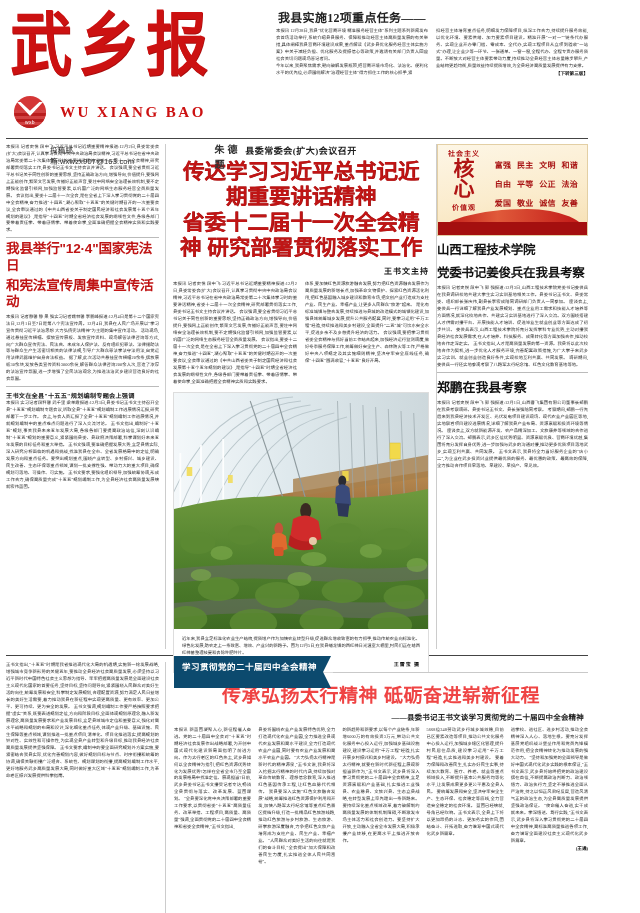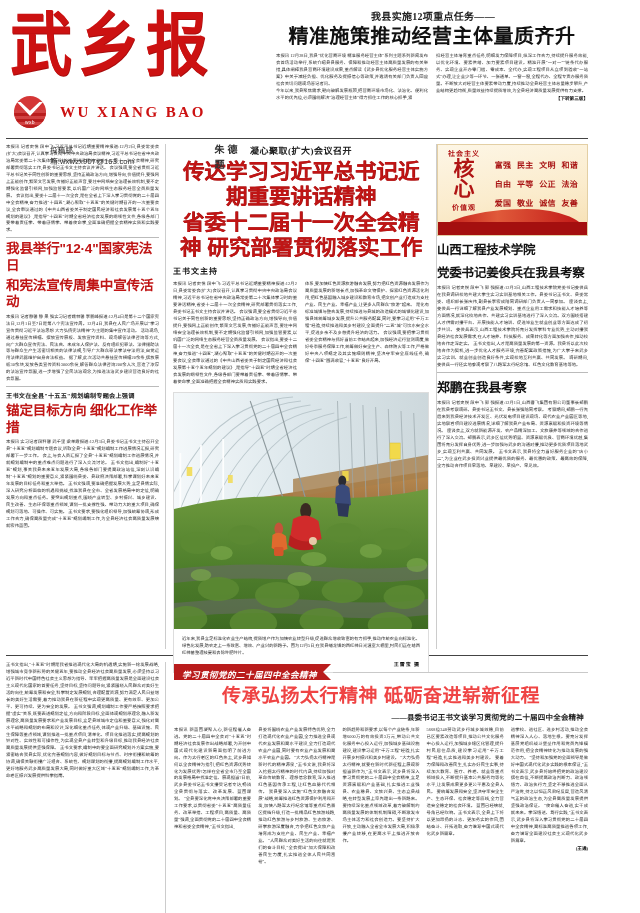--- a/index.html
+++ b/index.html
@@ -59,21 +59,21 @@
     width:96px;flex:none;border:1px solid #999;margin-left:8px;
     display:flex;flex-direction:column;justify-content:space-around;align-items:center;
     padding:6px 2px;box-sizing:border-box;
   }
   .datebox div{font-size:8px;color:#222;text-align:center;line-height:1.2;letter-spacing:.3px;white-space:nowrap;}
   .datebox .dnum{font-size:22px;color:#cc1111;font-weight:bold;line-height:1.1;}
   .datebox .dorg{font-weight:bold;font-size:8px;letter-spacing:0;}
 
   
   .tr-lead{flex:1;margin-left:10px;padding-left:8px;position:relative;}
-  .tr-shoulder{font-size:10px;font-weight:bold;color:#222;letter-spacing:.3px;margin:4px 0 2px 2px;text-align:center;}
+  .tr-shoulder{font-size:12px;font-weight:bold;color:#222;letter-spacing:.3px;margin:4px 0 2px 2px;}
   .tr-head{
     font-size:20px;font-weight:bold;letter-spacing:.5px;color:#111;
     text-align:center;line-height:1.15;margin:2px 0 5px 0;
     font-family:"Liberation Sans","DejaVu Sans",sans-serif;
   }
   .tr-cols{display:flex;gap:8px;}
   .tr-col{flex:1;}
 
   
   .body-text{font-size:4.3px;line-height:1.62;color:#2b2b2b;text-align:justify;
@@ -90,21 +90,21 @@
 
   
   .lead-shoulder{text-align:center;font-size:9px;font-weight:bold;color:#222;letter-spacing:.5px;margin-bottom:3px;}
   .lead-h1{
     text-align:center;color:#c01515;font-weight:bold;
     font-family:"Liberation Sans","DejaVu Sans",sans-serif;
     font-size:21.5px;line-height:1.18;letter-spacing:0px;
     text-shadow:0.4px 0.4px 0 #8d0d0d;
   }
   .lead-h1 .l2{font-size:21.5px;display:block;}
-  .lead-byline{text-align:left;font-size:8px;font-weight:bold;margin:4px 0 5px 0;letter-spacing:1px;}
+  .lead-byline{text-align:right;font-size:8px;font-weight:bold;margin:4px 0 5px 0;letter-spacing:1px;}
 
   .mid-cols{display:flex;gap:8px;}
   .mid-cols > div{flex:1;}
 
   
   .photo-wrap{margin-top:6px;border:1px solid #ddd;padding:0;background:#fff;}
   .photo{width:100%;height:236px;display:block;}
   .caption{font-size:4.3px;line-height:1.7;color:#2b2b2b;text-align:justify;
     padding:6px 8px 2px 8px;word-break:break-all;}
   .credit{text-align:right;font-size:5px;font-weight:bold;padding:1px 8px 5px 0;letter-spacing:1px;}
@@ -148,25 +148,24 @@
     font-size:12.5px;line-height:1.25;color:#111;margin:7px 0 4px 0;letter-spacing:-.2px;
   }
   .rc-h.small{font-size:13px;}
 
   
   .bottomzone{display:flex;margin-top:6px;border-top:1px solid #444;padding-top:6px;height:262px;}
   .bz-left{width:160px;flex:none;padding-right:6px;border-right:1px solid #ccc;box-sizing:border-box;}
   .bz-main{flex:1;padding-left:8px;box-sizing:border-box;}
   .ribbon-row{display:flex;align-items:center;position:relative;height:20px;margin-bottom:3px;}
   .ribbon{
-    background:#b91c1c;color:#fff;font-weight:bold;font-size:8.5px;
-    padding:4px 14px 0 8px;letter-spacing:.5px;position:relative;
+    background:#0c4a6e;color:#fff;font-weight:bold;font-size:8.5px;
+    padding:4px 14px 16px 8px;letter-spacing:.5px;position:relative;
     clip-path:polygon(0 0,100% 0,calc(100% - 8px) 50%,100% 100%,0 100%);
     font-family:"Liberation Sans","DejaVu Sans",sans-serif;
-    font-style:italic;
   }
   .ribbon-line{flex:1;height:1px;background:#c9c9c9;margin-left:2px;}
   .feat-h{
     text-align:center;font-weight:bold;color:#ef4444;
     font-family:"Liberation Sans","DejaVu Sans",sans-serif;
     font-size:19px;letter-spacing:.5px;line-height:1.2;margin:3px 0 3px 0;
   }
   .feat-sub{text-align:right;font-size:7.5px;font-weight:bold;color:#222;margin:0 4px 5px 0;letter-spacing:.2px;}
   .feat-cols{display:flex;gap:7px;}
   .feat-cols > div{flex:1;}
@@ -192,21 +191,20 @@
       </div>
       <div class="mh-mailrow">
         <div class="mh-mail">投稿邮箱:wxwzx907@163.com</div>
         <div class="mh-sign">朱德 题</div>
       </div>
     </div>
 
 
     <div class="tr-lead">
       <div class="tr-shoulder">我县实施12项重点任务——</div>
-      <div class="tr-head">精准施策推动经营主体量质齐升</div>
       <div class="tr-cols">
         <div class="tr-col">
           <div class="body-text">本报讯 12月28日,我县"优化营商环境 精准服务经营主体"系列主题系列新闻发布会首场活动举行,系统介绍县县服务、保障和推动经营主体高质量发展的有关举措,具体阐释我县营商环境建设成果,重点解读《武乡县优化服务经营主体实施方案》中关于减轻负担、优化服务及提振信心等政策,并邀请有关部门负责人回应社会关切问题现场答记者问。</div>
           <div class="body-text">今年以来,我县聚焦需求,靶向破解发展瓶颈,把营商环境市场化、法治化、便利化水平的优先位,必须围绕解决"治理经营主体"得力抓住工作的核心抓手,紧</div>
         </div>
         <div class="tr-col">
           <div class="body-text">扣经营主体培育重点任务,明细发力保障项目,纵深工作合力,持续提升服务效能,以优化环境、要素供给、加力要素项目建设。精准开展"一对一""链条代办服务、实现企业开办零门槛、零成本、全代办,实现工程项目从立项到验收"一站式"办理,让企业少等一环节、一张通单、一窗一窗,全程代办、全程专责办服务质量。不断放大对经营主体要素带动力度,持续推动全县经营主体总量稳步攀升,产业结构更趋均衡,质量效益持续提质增效,为全县经济高质量发展提供有力支撑。</div>
           <div class="endtag">【下转第三版】</div>
         </div>
       </div>
@@ -226,30 +224,29 @@
 
       <div class="lc-h">我县举行"12·4"国家宪法日</div>
       <div class="lc-h">和宪法宣传周集中宣传活动</div>
       <div class="body-text">本报讯 记者静馨 静 果 强实习记者魏林馨 李鹏峰报道:12月4日是第十二个国家宪法日,12月1日至7日是第八个宪法宣传周。12月4日,我县在人民广场开展以"学习宣传贯彻习近平法治思想 大力弘扬宪法精神"为主题的集中宣传活动。
     活动现场,通过悬挂宣传横幅、摆放宣传展板、发放宣传资料、现场解答法律咨询等方式,向广大群众宣传宪法、民法典、未成年人保护法、反有组织犯罪法、法律援助法等与群众生产生活密切相关的法律法规,引导广大群众尊法学法守法用法,自觉运用法律武器维护自身合法权益。
     据了解,此次活动共悬挂宣传横幅20余条,摆放展板30余块,发放各类宣传资料3000余份,解答群众法律咨询200余人次,营造了浓厚的法治宣传氛围,进一步增强了全民法治观念,为推进法治武乡建设营造良好的社会氛围。</div>
 
       <hr class="rule-thin">
 
       <div class="lc-shoulder">王书文在全县"十五五"规划编制专题会上强调</div>
-      <div class="lc-h">锚定目标方向 细化工作举措</div>
       <div class="body-text">本报讯 实习记者段秤馨 武千里 梁单霞报道:12月3日,县委书记王书文主持召开全县"十五五"规划编制专题会议,听取全县"十五五"规划编制工作进展情况汇报,研究部署下一步工作。
     会上,与会人员汇报了全县"十五五"规划编制工作进展情况,并就规划编制中的重点难点问题进行了深入交流讨论。
     王书文指出,编制好"十五五"规划,事关我县未来五年发展大局,各级各部门要提高政治站位,深刻认识编制"十五五"规划的重要意义,紧紧围绕县委、县政府决策部署,科学谋划好未来五年发展的目标任务和重大举措。
     王书文强调,要准确把握发展大势,立足县情实际,深入研究分析面临的机遇和挑战,找准我县在全市、全省发展格局中的定位,明确发展方向和重点任务。要突出规划重点,围绕产业转型、乡村振兴、城乡建设、民生改善、生态环保等重点领域,谋划一批支撑性强、带动力大的重大项目,确保规划可落地、可操作、可实施。
     王书文要求,要强化组织领导,加强统筹协调,形成工作合力,确保高质量完成"十五五"规划编制工作,为全县经济社会高质量发展绘就宏伟蓝图。</div>
     </div>
 
     <div class="col-mid">
-      <div class="lead-shoulder">凝心聚取(扩大)会议召开</div>
+      <div class="lead-shoulder">县委常委会(扩大)会议召开</div>
       <div class="lead-h1">
         <span class="l1">传达学习习近平总书记近期重要讲话精神</span>
         <span class="l2">省委十二届十一次全会精神 研究部署贯彻落实工作</span>
       </div>
       <div class="lead-byline">王书文主持</div>
 
       <div class="mid-cols">
         <div>
             <div class="body-text">本报讯 记者史悦 段中飞:习近平总书记近期重要精神报道:12月2日,县委常委会(扩大)会议召开,认真学习贯彻中央中央政治局会议精神,习近平总书记在省中央政治局常委第二十次集体学习时的重要讲话精神,省委十二届十一次全会精神,研究部署贯彻落实工作,县委书记王书文主持会议并讲话。
     会议强调,要全省贯彻习近平总书记关于同性创新的重要思想,坚持正确政治方向,增强导向,价值提升,要强网上正能创作,繁荣文艺发展,传播好正能声音,要壮中网络安全治理长效机制,要不定期强化监督引领网,加强监管要素,以巩固广泛的网络生态服务经营全员质量发展。

